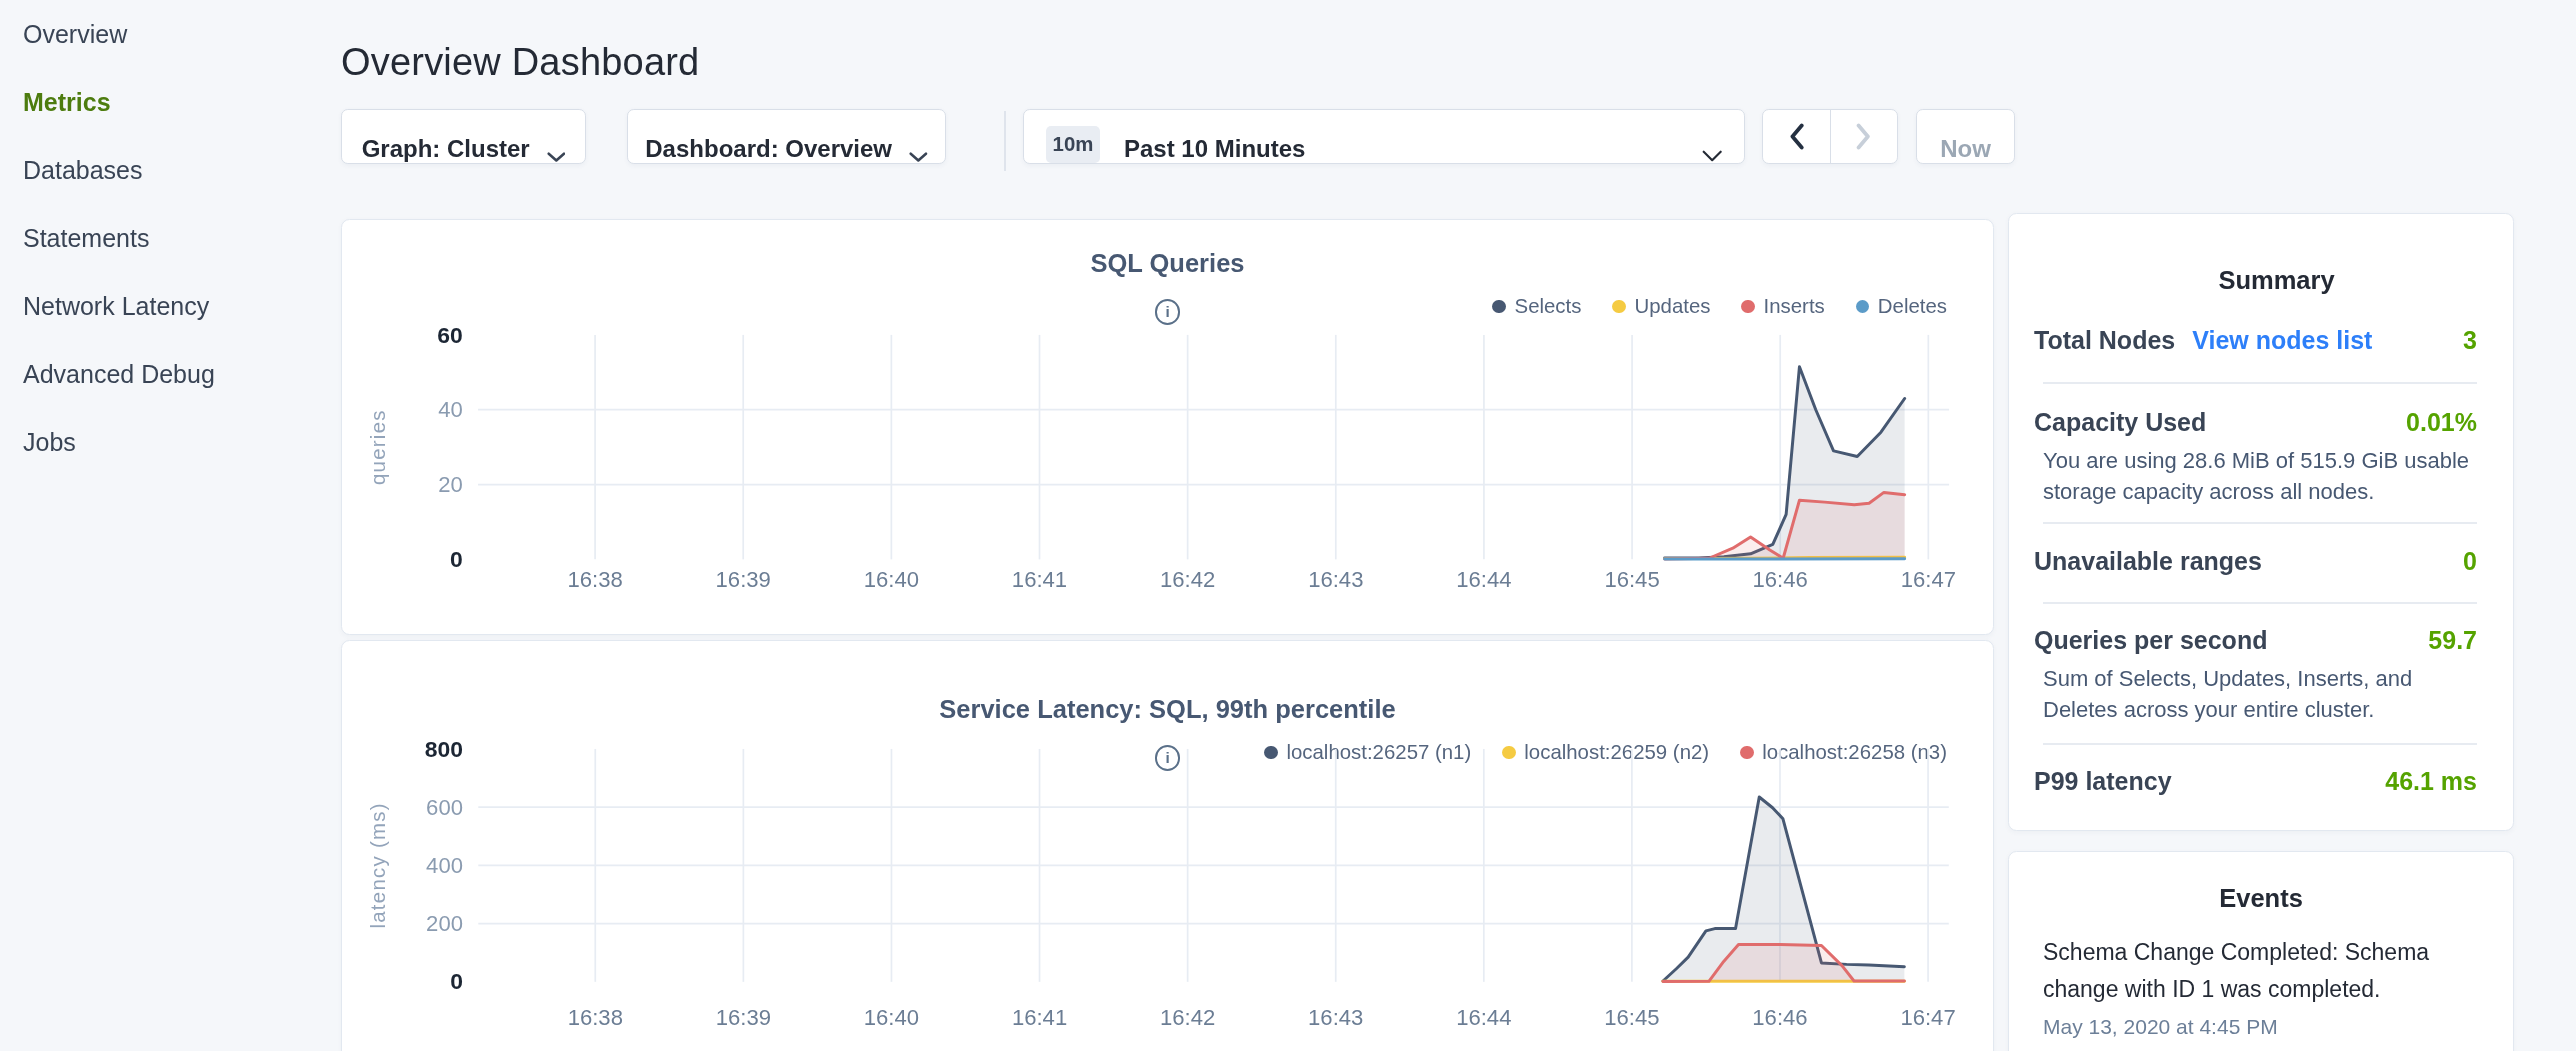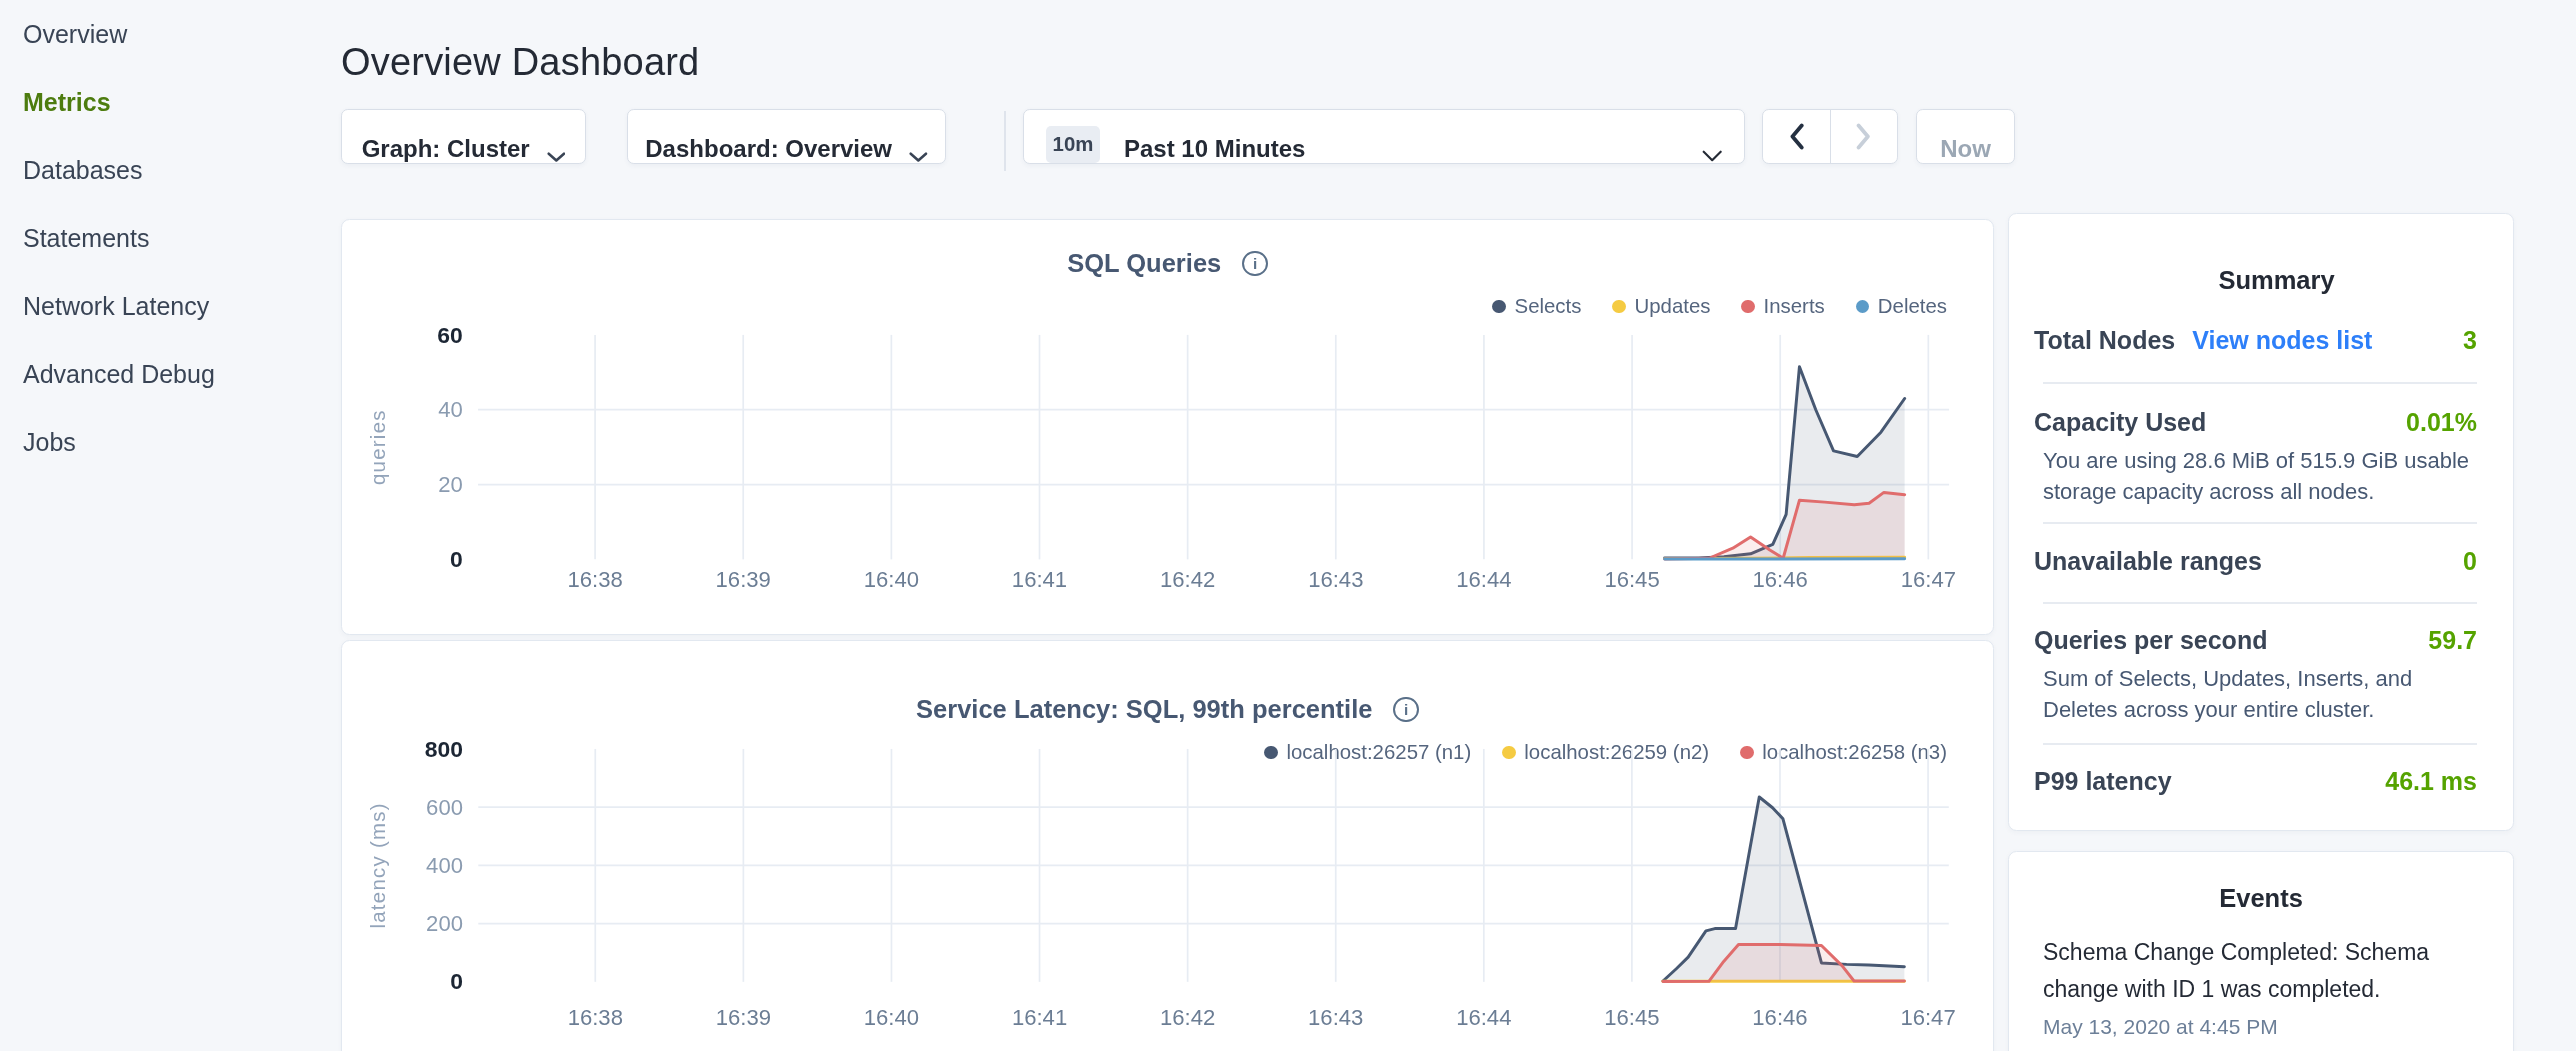--- a/index.html
+++ b/index.html
@@ -49,21 +49,21 @@
     position:absolute;background:#fff;border:1.7px solid #e2e8f0;border-radius:8.5px;
     box-sizing:border-box;box-shadow:0 1.7px 5.1px rgba(60,80,110,.04);
   }
   #chart-card-0{left:341px;top:219px;width:1653px;height:416px;}
   #chart-card-1{left:341px;top:640px;width:1653px;height:425px;}
   #summary-card{left:2008px;top:213px;width:506px;height:618px;}
   #events-card{left:2008px;top:851px;width:506px;height:255px;}
   
   .chart-hdr{
     position:absolute;left:0;right:0;display:flex;align-items:center;justify-content:center;gap:21px;
-    font-size:25.5px;font-weight:700;color:#475872;
+    font-size:25.5px;font-weight:700;color:#475872;flex-direction:column;
   }
   #chart-card-0 .chart-hdr{top:29px;}
   #chart-card-1 .chart-hdr{top:54px;}
   .info-icon{
     width:25.5px;height:25.5px;border:2.6px solid #5a7089;border-radius:50%;box-sizing:border-box;
     display:inline-flex;align-items:center;justify-content:center;
     color:#5a7089;font-size:15.3px;font-weight:600;cursor:pointer;flex:none;
   }
   .legend{
     position:absolute;right:46px;display:flex;align-items:center;gap:31px;

